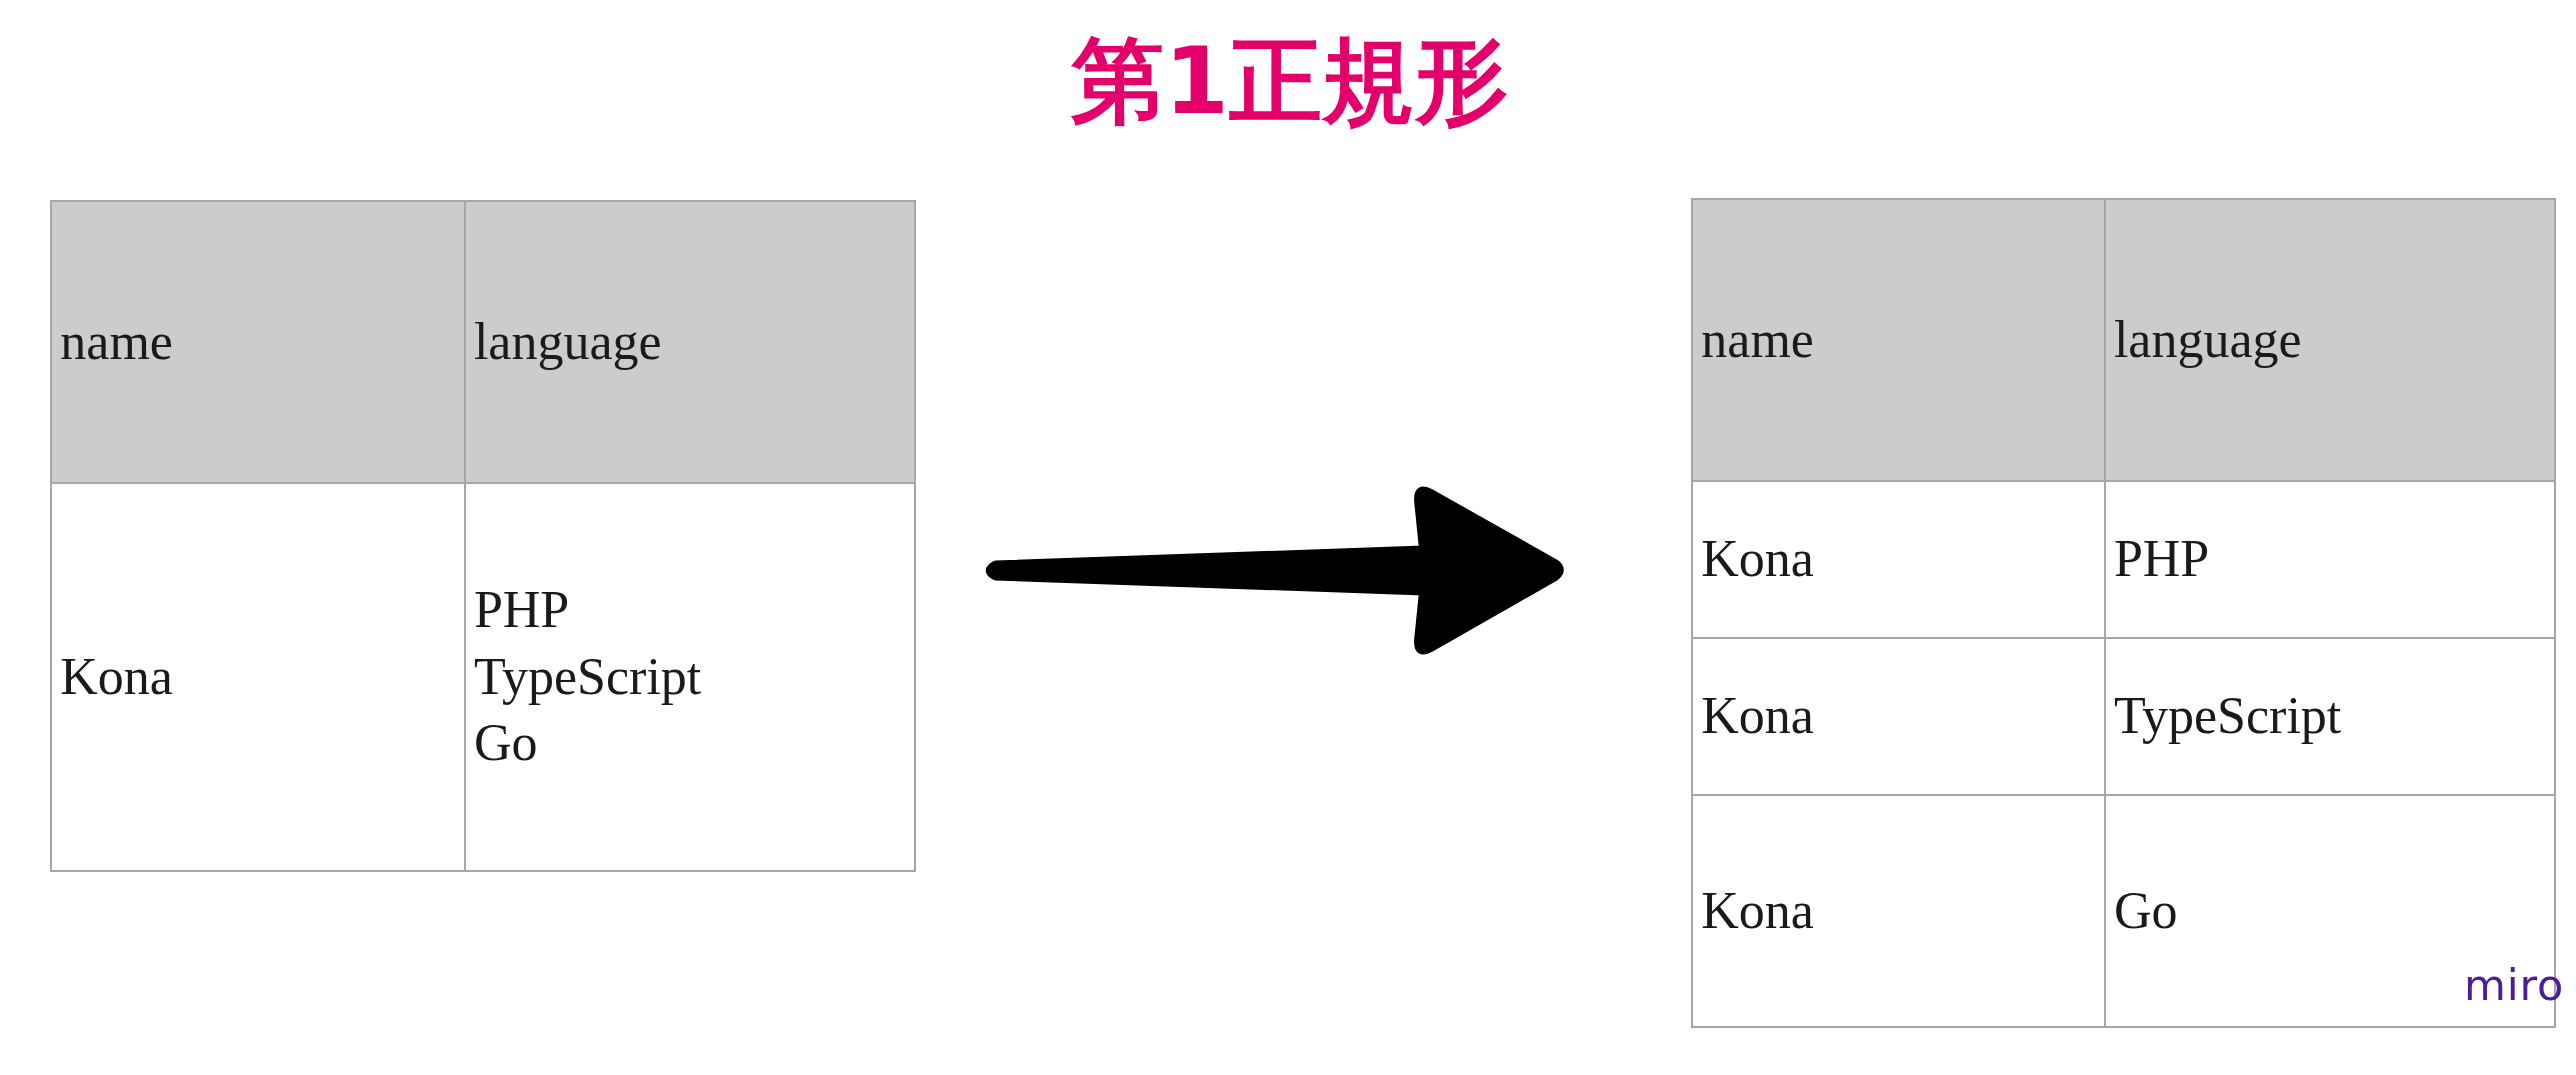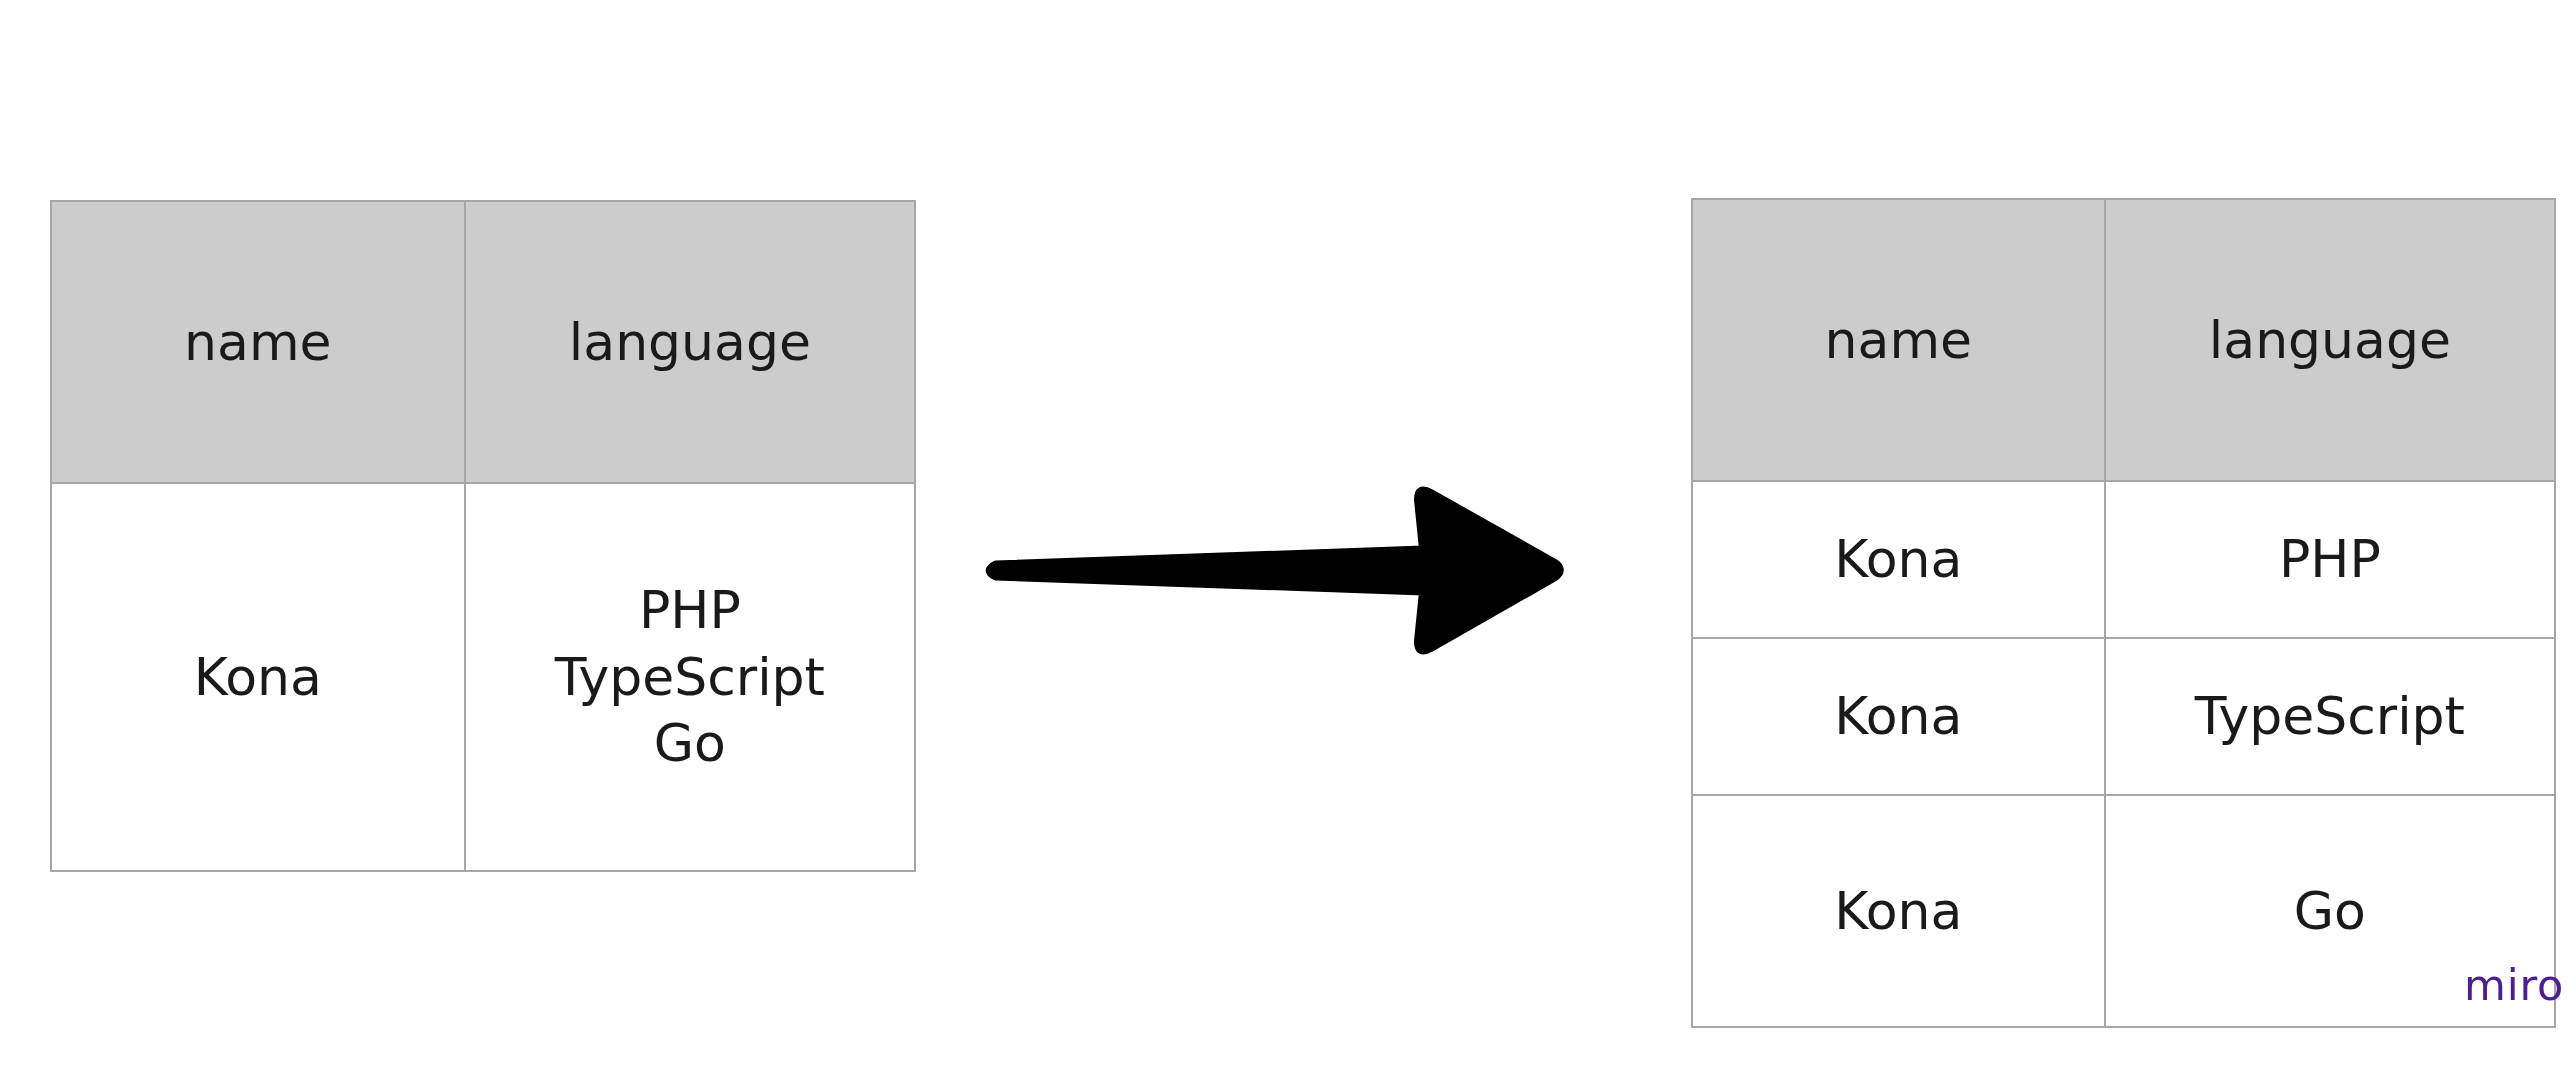--- a/index.html
+++ b/index.html
@@ -43,27 +43,28 @@
     position: absolute;
     border-collapse: collapse;
     table-layout: fixed;
     background: #ffffff;
     border: 2.5px solid #a6a6a6;
   }
   .db-table td,
   .db-table th {
     border: 2.5px solid #a6a6a6;
     padding: 0 8.3px;
-    text-align: center;
+    text-align: left;
     vertical-align: middle;
     font-weight: 400;
     color: #1a1a1a;
     font-size: 52px;
     line-height: 1.28;
     overflow: hidden;
+    font-family: Liberation Serif, serif;
   }
   .db-table th {
     background: #cccccc;
   }
   .db-table td {
     background: #ffffff;
   }
   .multiline {
     white-space: pre-line;
   }
@@ -116,20 +117,21 @@
     color: #4c1d95;
     white-space: nowrap;
     user-select: none;
   }
 </style>
 </head>
 <body>
 
 <div id="canvas">
 
+  <div id="title"><span>第1正規形</span></div>
 
   <table class="db-table" id="table-left">
     <thead>
       <tr>
         <th class="col-name">name</th>
         <th class="col-language">language</th>
       </tr>
     </thead>
     <tbody>
       <tr>

